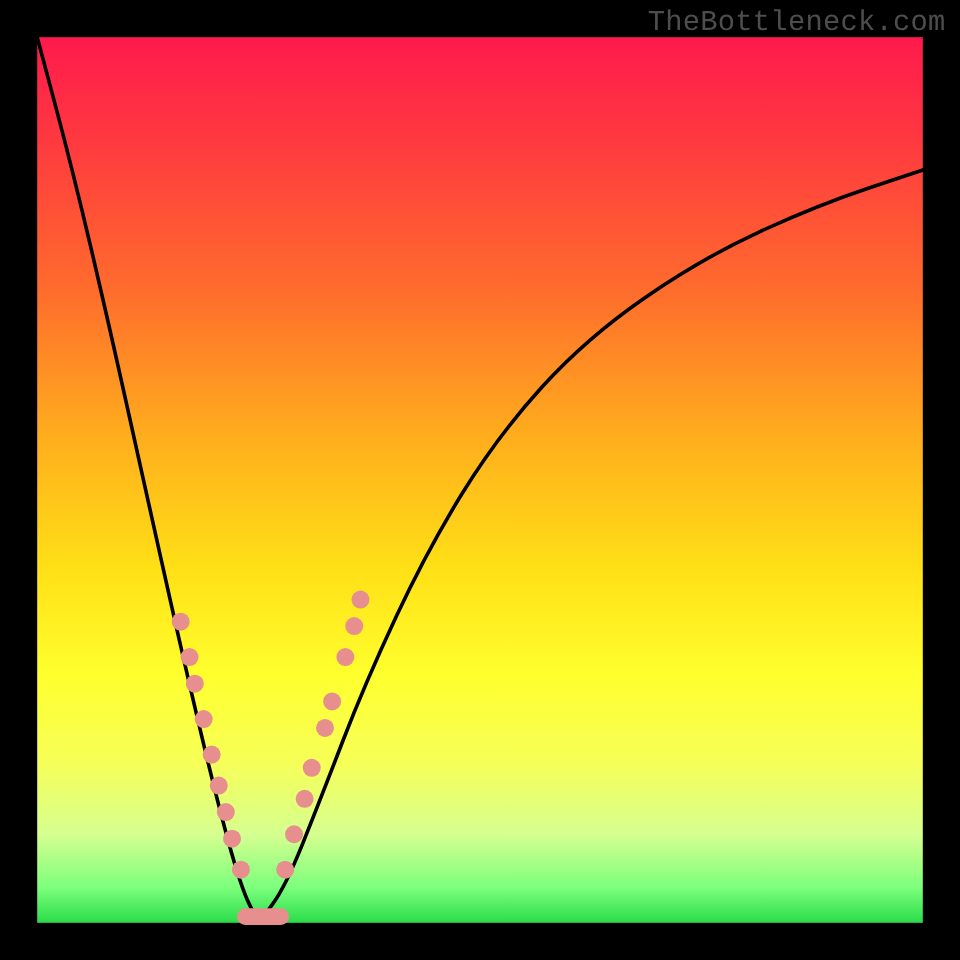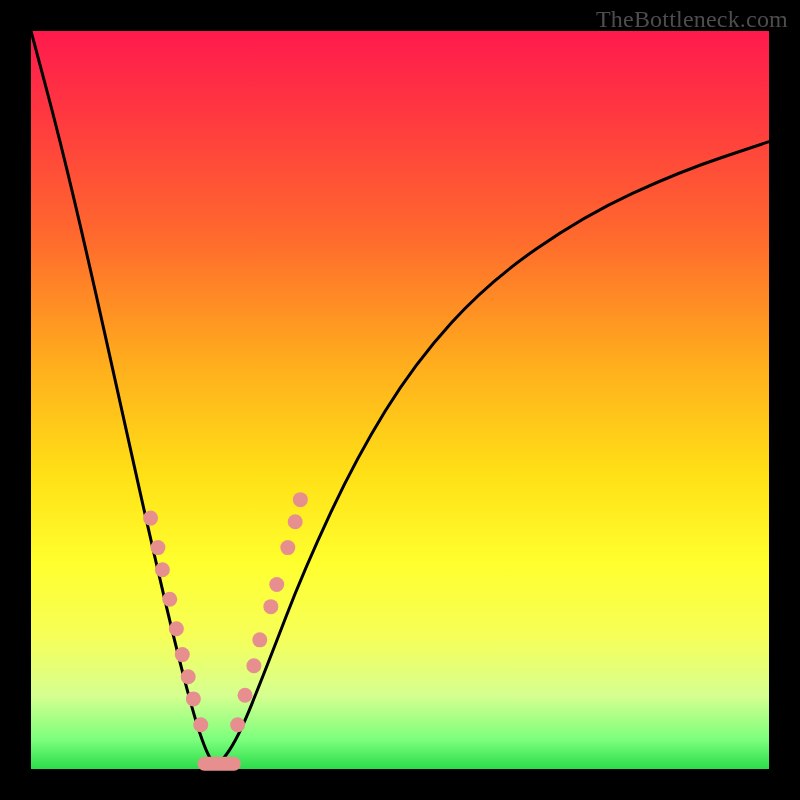--- a/index.html
+++ b/index.html
@@ -33,21 +33,21 @@
       #ffff2e 72%,
       #f6ff58 82%,
       #d6ff90 90%,
       #7cff7c 96%,
       #2bdc4a 100%);
   }
   .watermark {
     position: absolute;
     top: 6px;
     right: 12px;
-    font-family: Liberation Serif, serif;
+    font-family: Liberation Mono, monospace;
     font-size: 24px;
     color: #4d4d4d;
     letter-spacing: 0.2px;
     font-weight: 500;
   }
   svg.curves {
     position: absolute;
     left: 31px;
     top: 31px;
     width: 738px;

